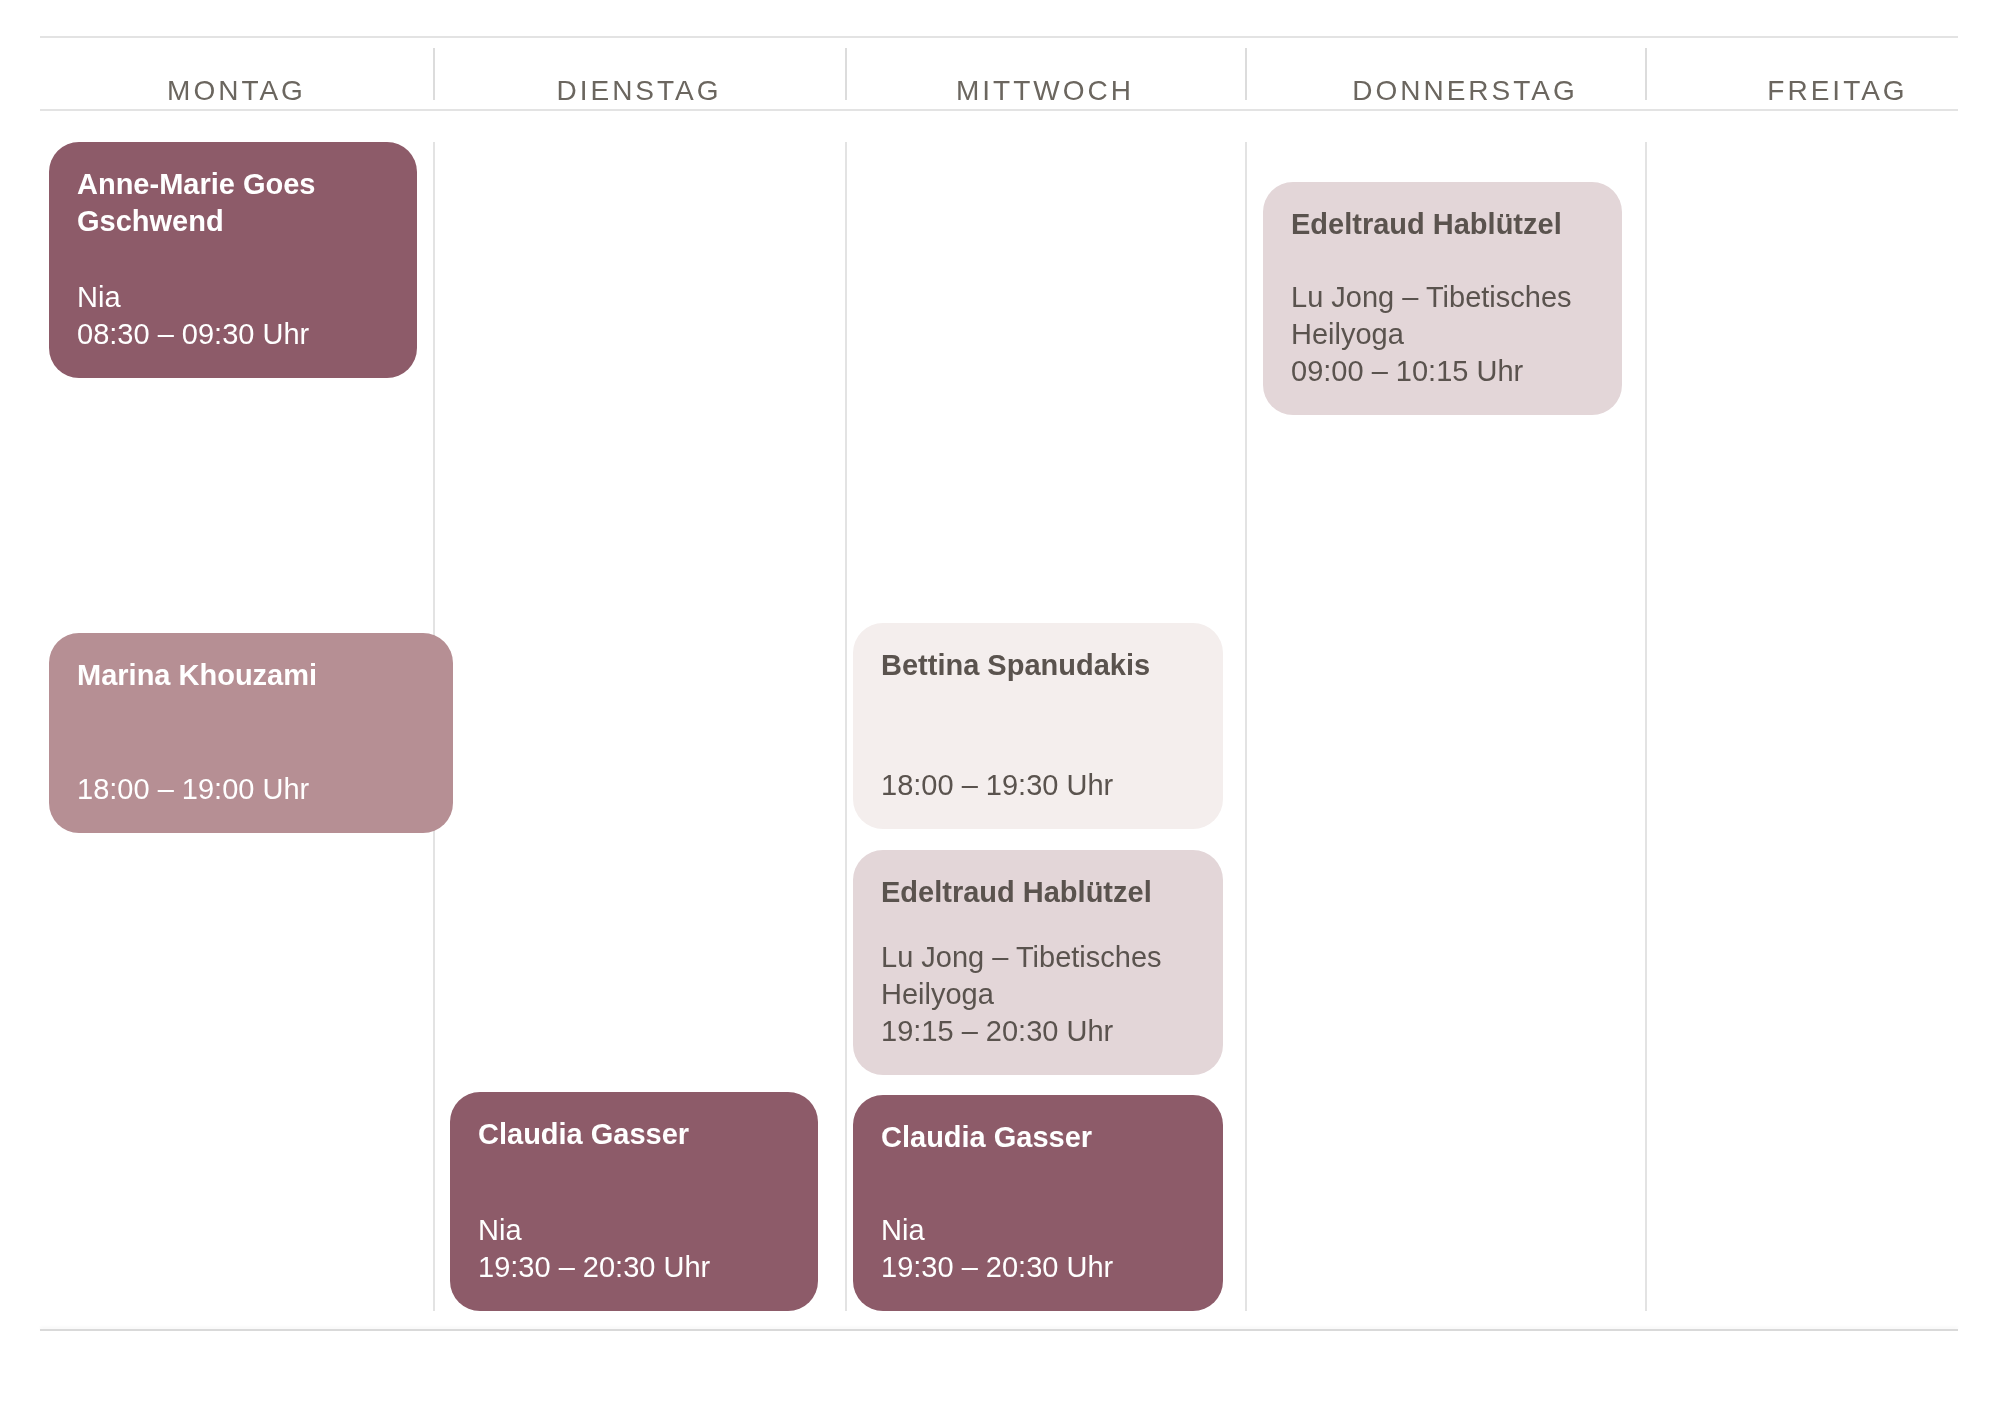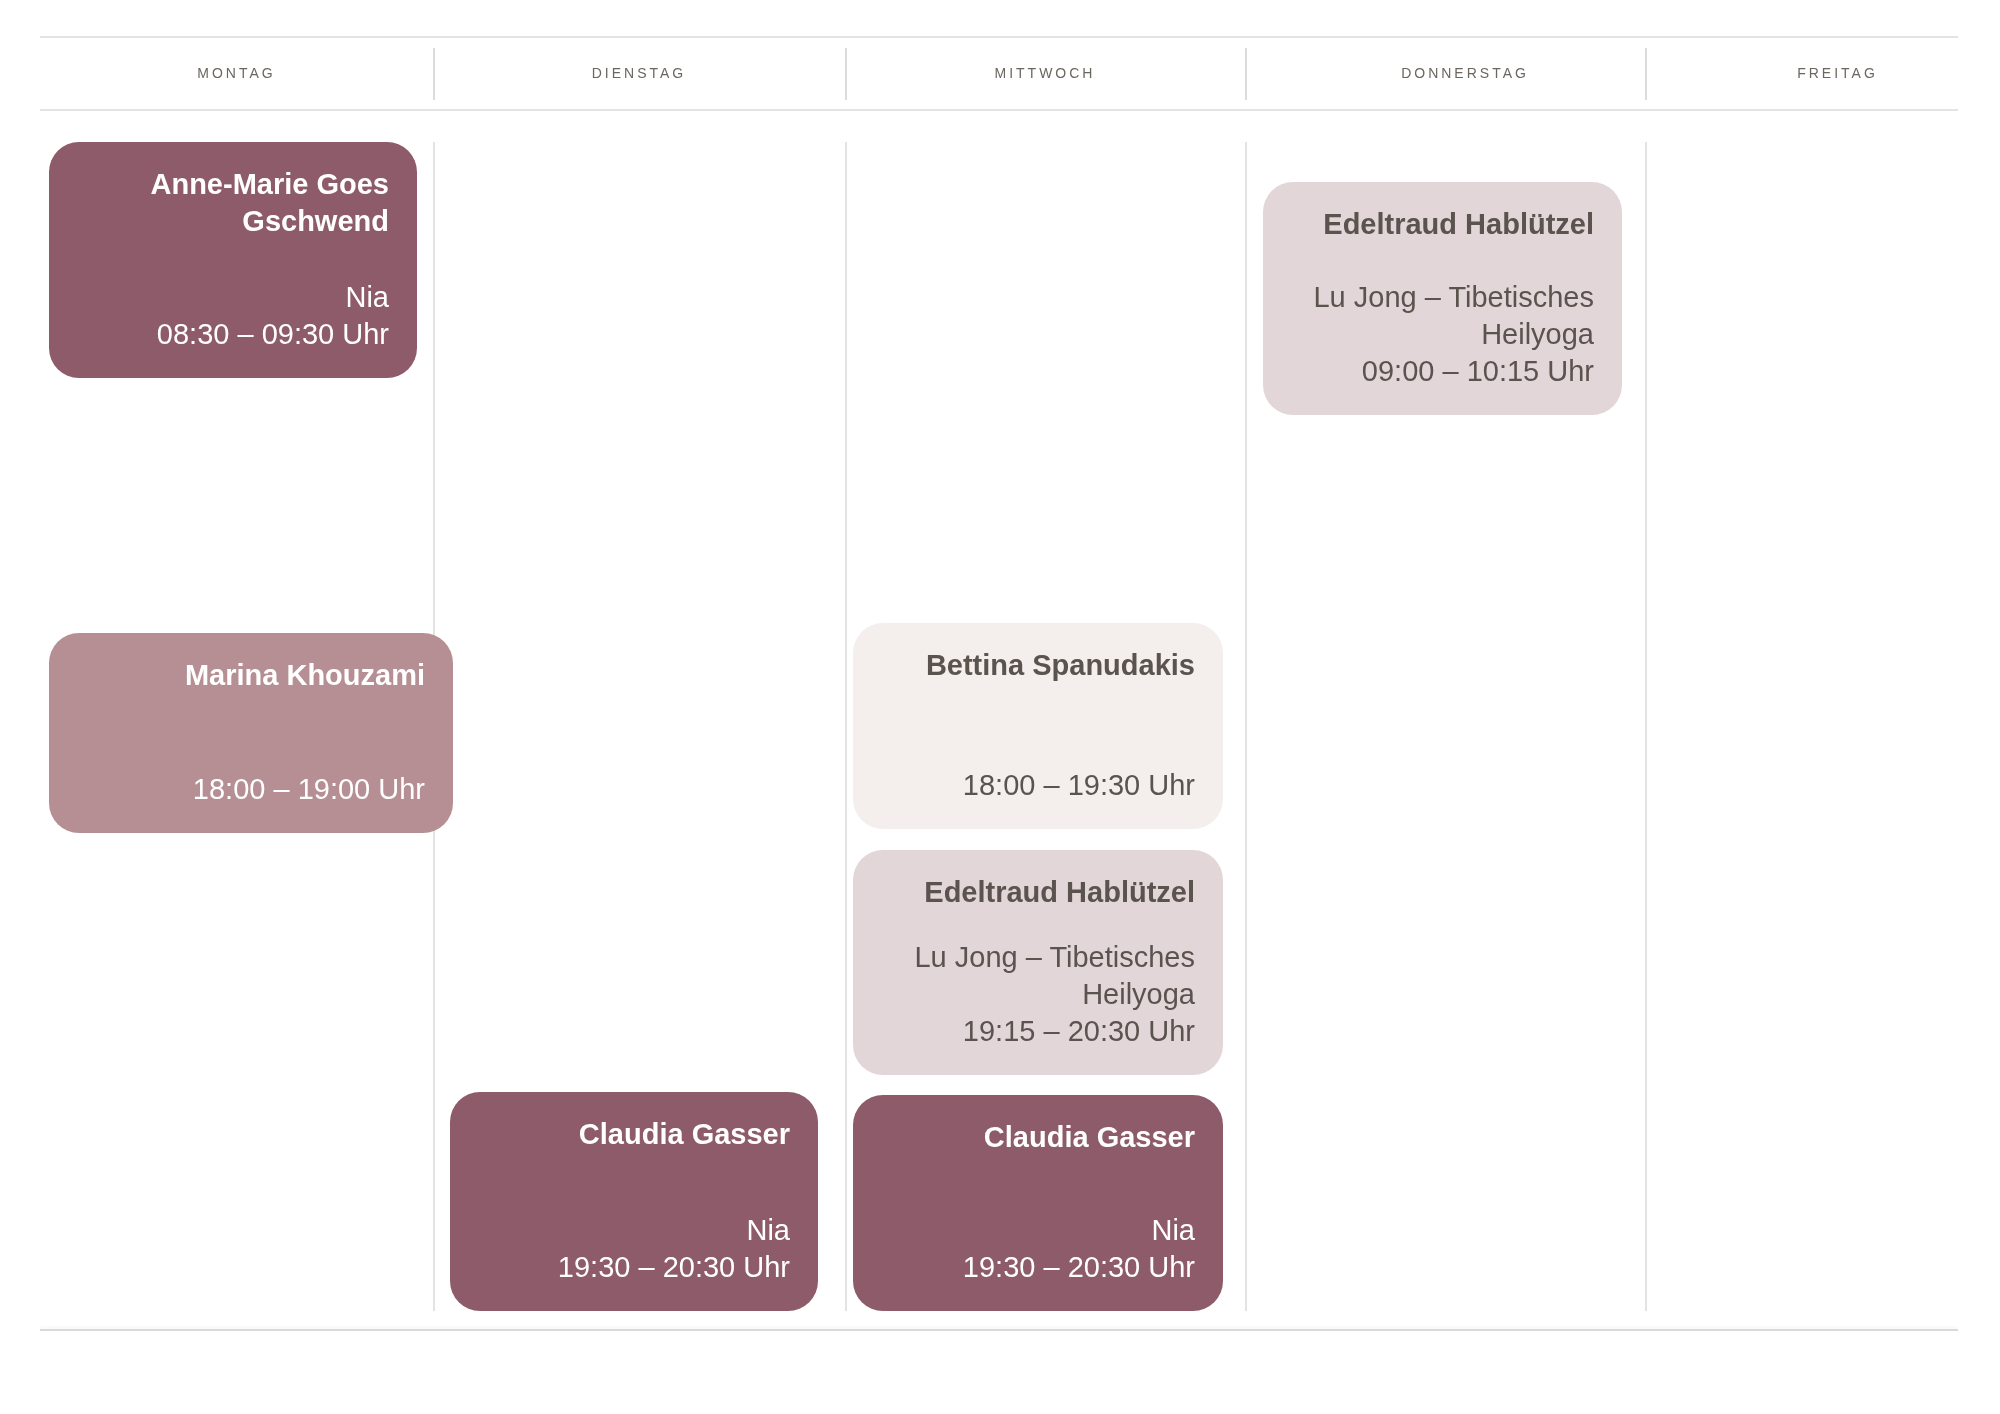--- a/index.html
+++ b/index.html
@@ -20,32 +20,32 @@
     width:2000px;height:1414px;position:relative;overflow:hidden;
   }
   .page{position:absolute;inset:0;background:#ffffff;}
 
   .rule{position:absolute;left:40px;width:1918px;height:2px;background:var(--rule);}
   .rule.top{top:36px;}
   .rule.header-bottom{top:109px;}
   .rule.bottom{top:1329px;background:#d9d9d9;box-shadow:0 -2px 3px rgba(0,0,0,0.04);}
 
   .day-label{
-    position:absolute;top:58px;height:30px;line-height:30px;
-    text-align:center;font-size:14px;letter-spacing:3px;
+    position:absolute;top:76px;height:30px;line-height:30px;
+    text-align:center;font-size:28px;letter-spacing:3px;
     color:var(--header-text);
   }
   .hdr-divider{position:absolute;top:48px;height:52px;width:2px;background:var(--divider);}
   .col-divider{position:absolute;top:142px;height:1169px;width:2px;background:var(--rule);}
 
   .card{
     position:absolute;border-radius:30px;
-    padding:24px 28px 25px 14px;
+    padding:24px 28px 25px 28px;
     display:flex;flex-direction:column;justify-content:space-between;
-    font-size:29px;line-height:37px;cursor:pointer;text-align:right;
+    font-size:29px;line-height:37px;cursor:pointer;
   }
   .card .teacher{font-weight:bold;}
   .card.dark{background:var(--event-dark);color:var(--text-on-dark);}
   .card.medium{background:var(--event-medium);color:var(--text-on-dark);}
   .card.light{background:var(--event-light);color:var(--text-on-light);}
   .card.lightest{background:var(--event-lightest);color:var(--text-on-light);}
 </style>
 </head>
 <body>
 

